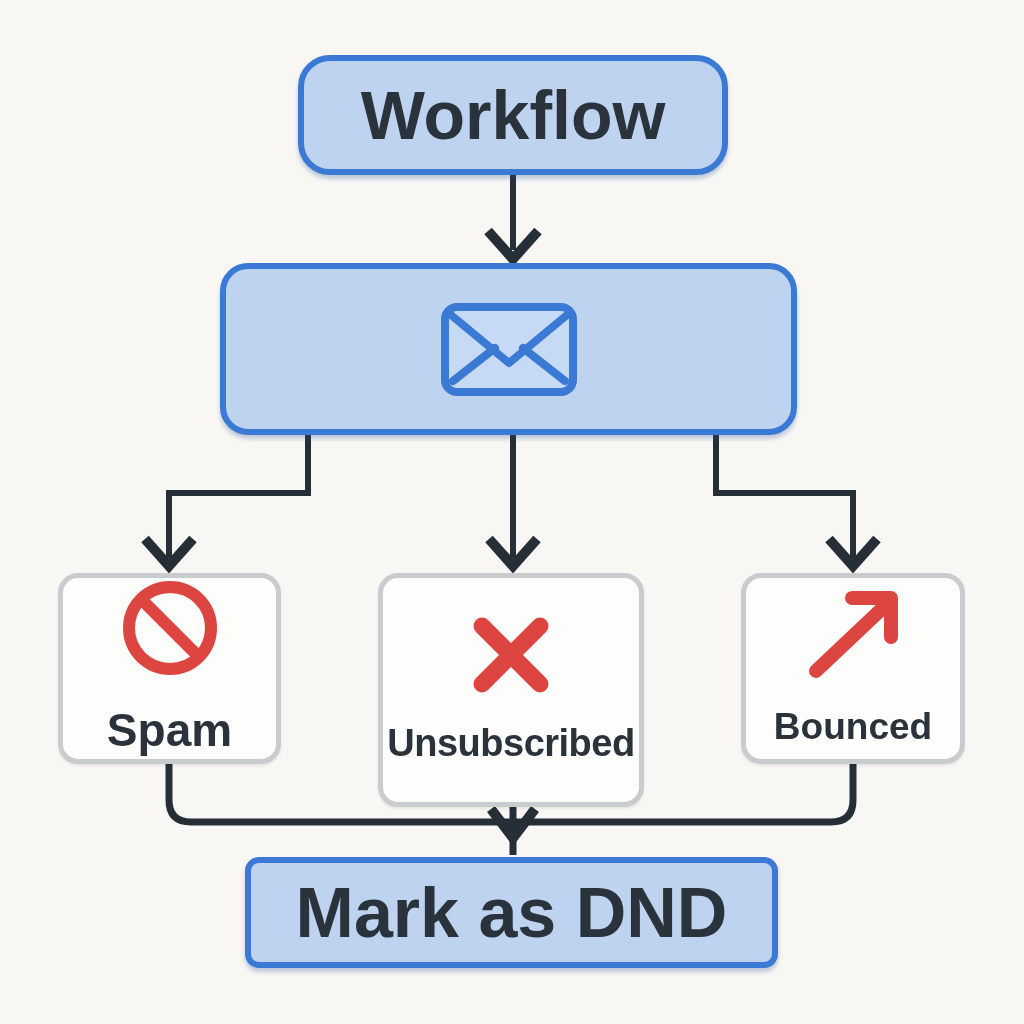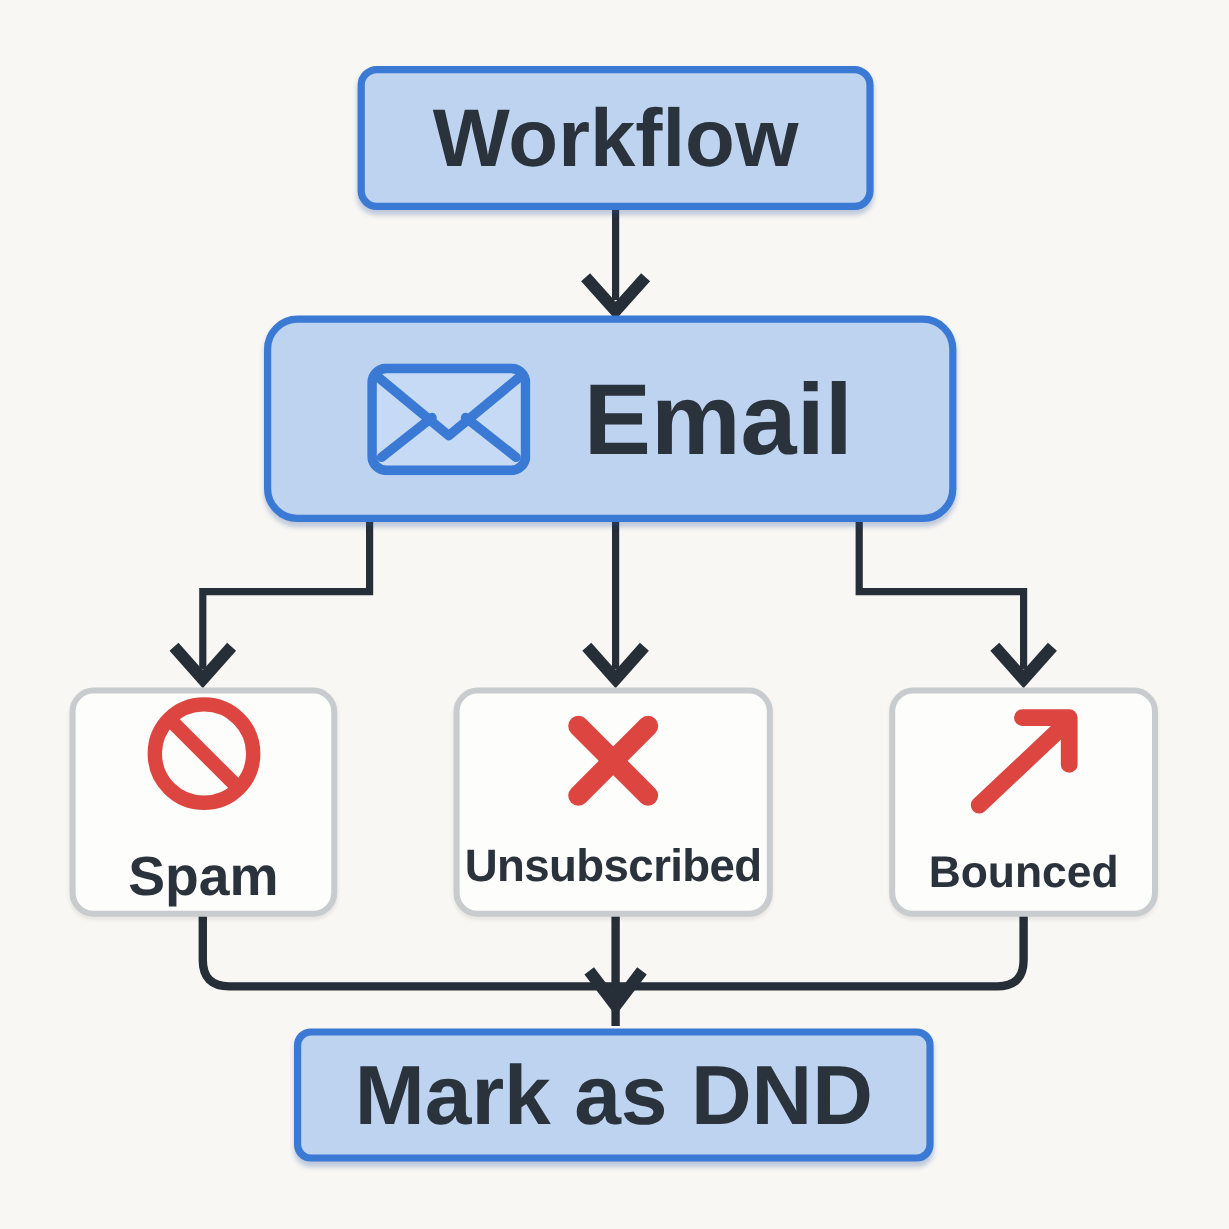--- a/index.html
+++ b/index.html
@@ -38,39 +38,39 @@
     position: absolute;
     box-sizing: border-box;
     display: flex;
     align-items: center;
     justify-content: center;
     color: var(--text-dark, #2a323c);
   }
   .node.blue {
     background: var(--node-fill-blue, #bdd3f0);
     border: 6px solid var(--node-border-blue, #3a79d4);
-    border-radius: 16px;
+    border-radius: 32px;
     box-shadow: 0 4px 4px rgba(40, 80, 150, 0.28);
   }
   .node.white {
     background: var(--node-fill-white, #fdfdfb);
     border: 5px solid var(--node-border-gray, #c9ccce);
     border-radius: 20px;
     box-shadow: 0 2px 3px rgba(0, 0, 0, 0.07);
     flex-direction: column;
     gap: 27px;
   }
   #node-workflow { left: 298px; top: 55px;  width: 430px; height: 120px; }
   #node-workflow .node-label { font-size: 68px; font-weight: bold; }
 
   #node-email { left: 220px; top: 263px; width: 577px; height: 172px; border-radius: 28px; gap: 44px; }
   #node-email .node-label { font-size: 84px; font-weight: bold; }
 
   #node-spam         { left: 58px;  top: 573px; width: 223px; height: 191px; }
-  #node-unsubscribed { left: 378px; top: 573px; width: 266px; height: 191px; }
+  #node-unsubscribed { left: 378px; top: 573px; width: 266px; height: 234px; }
   #node-bounced      { left: 741px; top: 573px; width: 224px; height: 191px; }
   #node-spam .node-label         { font-size: 46px; font-weight: 700; }
   #node-unsubscribed .node-label { font-size: 38px; font-weight: 700; letter-spacing: -0.5px; }
   #node-bounced .node-label      { font-size: 37px; font-weight: 700; }
 
   #node-dnd { left: 245px; top: 857px; width: 533px; height: 111px; border-radius: 14px; }
   #node-dnd .node-label { font-size: 70px; font-weight: bold; }
 
   .blue-stroke { stroke: var(--icon-blue, #3a79d4); }
   .red-stroke  { stroke: var(--icon-red,  #dd4640); }
@@ -107,21 +107,20 @@
     <span class="node-label">Workflow</span>
   </div>
 
   <div class="node blue" id="node-email">
     <svg width="136" height="93" viewBox="0 0 136 93">
       <rect class="envelope-body blue-stroke" x="4" y="4" width="128" height="85" rx="12" fill="#c6daf6" stroke-width="8"></rect>
       <path class="blue-stroke" d="M12,78 L54,45" fill="none" stroke-width="8" stroke-linecap="round"></path>
       <path class="blue-stroke" d="M124,78 L82,45" fill="none" stroke-width="8" stroke-linecap="round"></path>
       <path class="blue-stroke" d="M10,12 L68,60 L126,12" fill="none" stroke-width="8" stroke-linejoin="round" stroke-linecap="round"></path>
     </svg>
-    <span class="node-label">Email</span>
   </div>
 
   <div class="node white" id="node-spam">
     <svg width="96" height="96" viewBox="0 0 96 96">
       <circle class="red-stroke" cx="48" cy="48" r="41" fill="none" stroke-width="12"></circle>
       <path class="red-stroke" d="M20,20 L76,76" fill="none" stroke-width="12"></path>
     </svg>
     <span class="node-label">Spam</span>
   </div>
 

